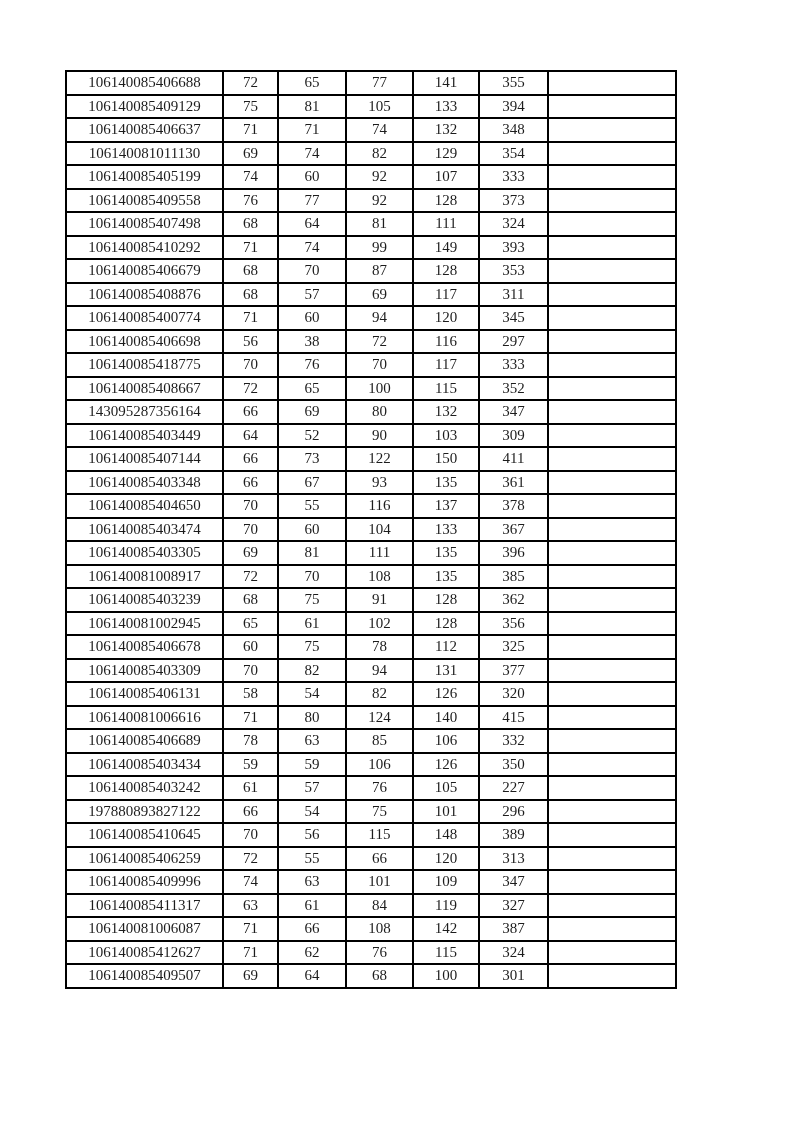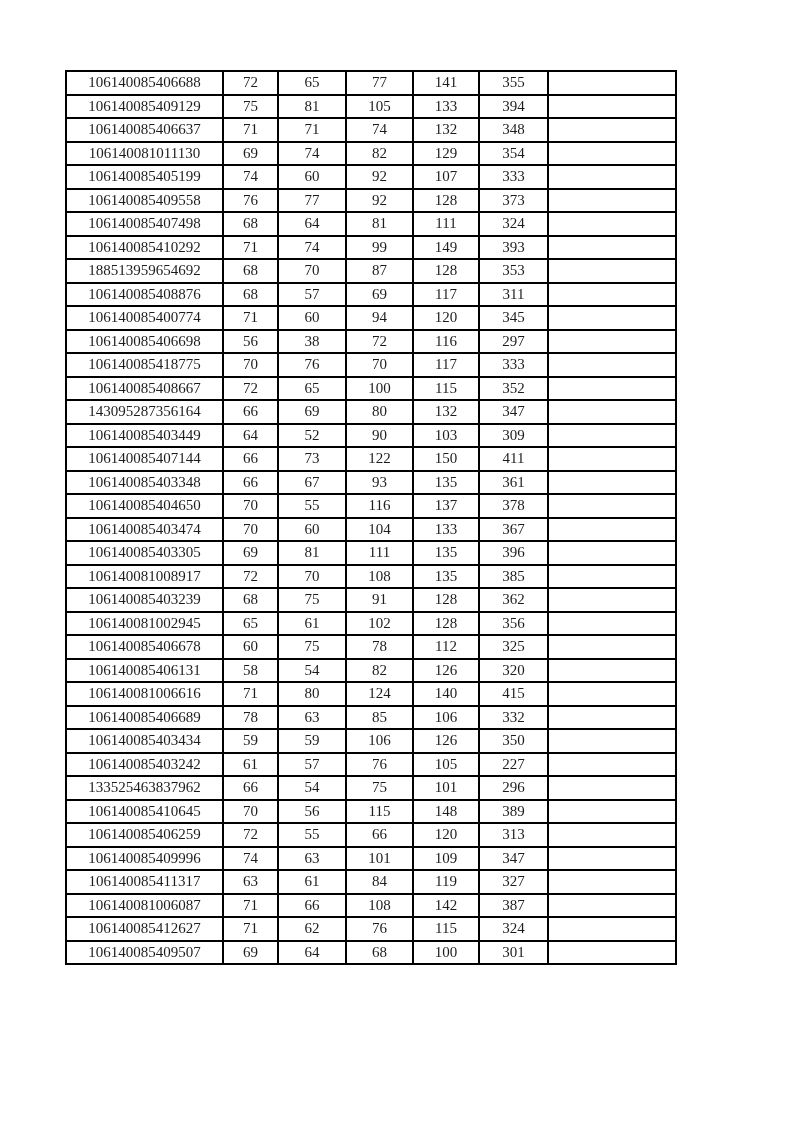--- a/index.html
+++ b/index.html
@@ -128,21 +128,21 @@
         <tr>
     <td>106140085410292</td>
     <td>71</td>
     <td>74</td>
     <td>99</td>
     <td>149</td>
     <td>393</td>
     <td></td>
   </tr>
         <tr>
-    <td>188513959654692</td>
+    <td>106140085406679</td>
     <td>68</td>
     <td>70</td>
     <td>87</td>
     <td>128</td>
     <td>353</td>
     <td></td>
   </tr>
         <tr>
     <td>106140085408876</td>
     <td>68</td>
@@ -281,20 +281,29 @@
         <tr>
     <td>106140085406678</td>
     <td>60</td>
     <td>75</td>
     <td>78</td>
     <td>112</td>
     <td>325</td>
     <td></td>
   </tr>
         <tr>
+    <td>106140085403309</td>
+    <td>70</td>
+    <td>82</td>
+    <td>94</td>
+    <td>131</td>
+    <td>377</td>
+    <td></td>
+  </tr>
+        <tr>
     <td>106140085406131</td>
     <td>58</td>
     <td>54</td>
     <td>82</td>
     <td>126</td>
     <td>320</td>
     <td></td>
   </tr>
         <tr>
     <td>106140081006616</td>
@@ -326,21 +335,21 @@
         <tr>
     <td>106140085403242</td>
     <td>61</td>
     <td>57</td>
     <td>76</td>
     <td>105</td>
     <td>227</td>
     <td></td>
   </tr>
         <tr>
-    <td>133525463837962</td>
+    <td>197880893827122</td>
     <td>66</td>
     <td>54</td>
     <td>75</td>
     <td>101</td>
     <td>296</td>
     <td></td>
   </tr>
         <tr>
     <td>106140085410645</td>
     <td>70</td>

